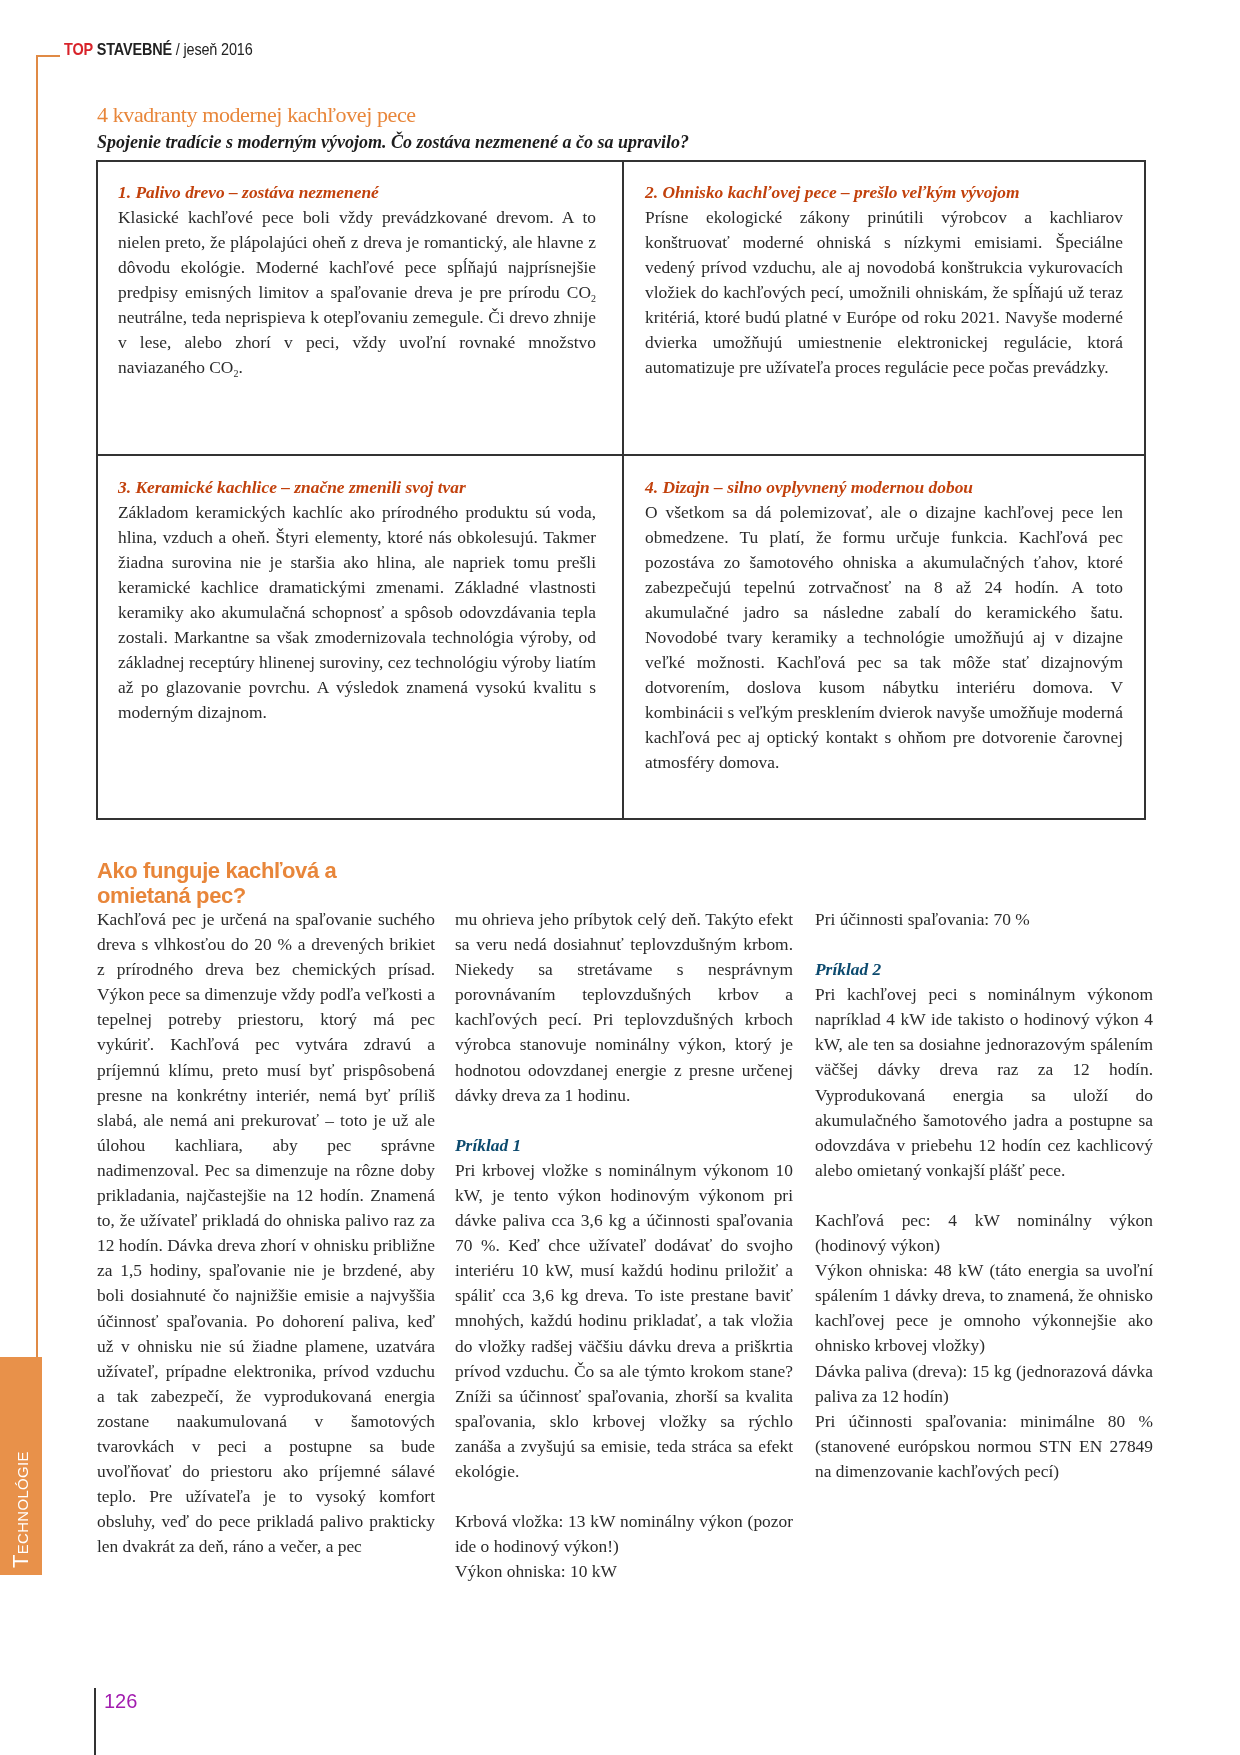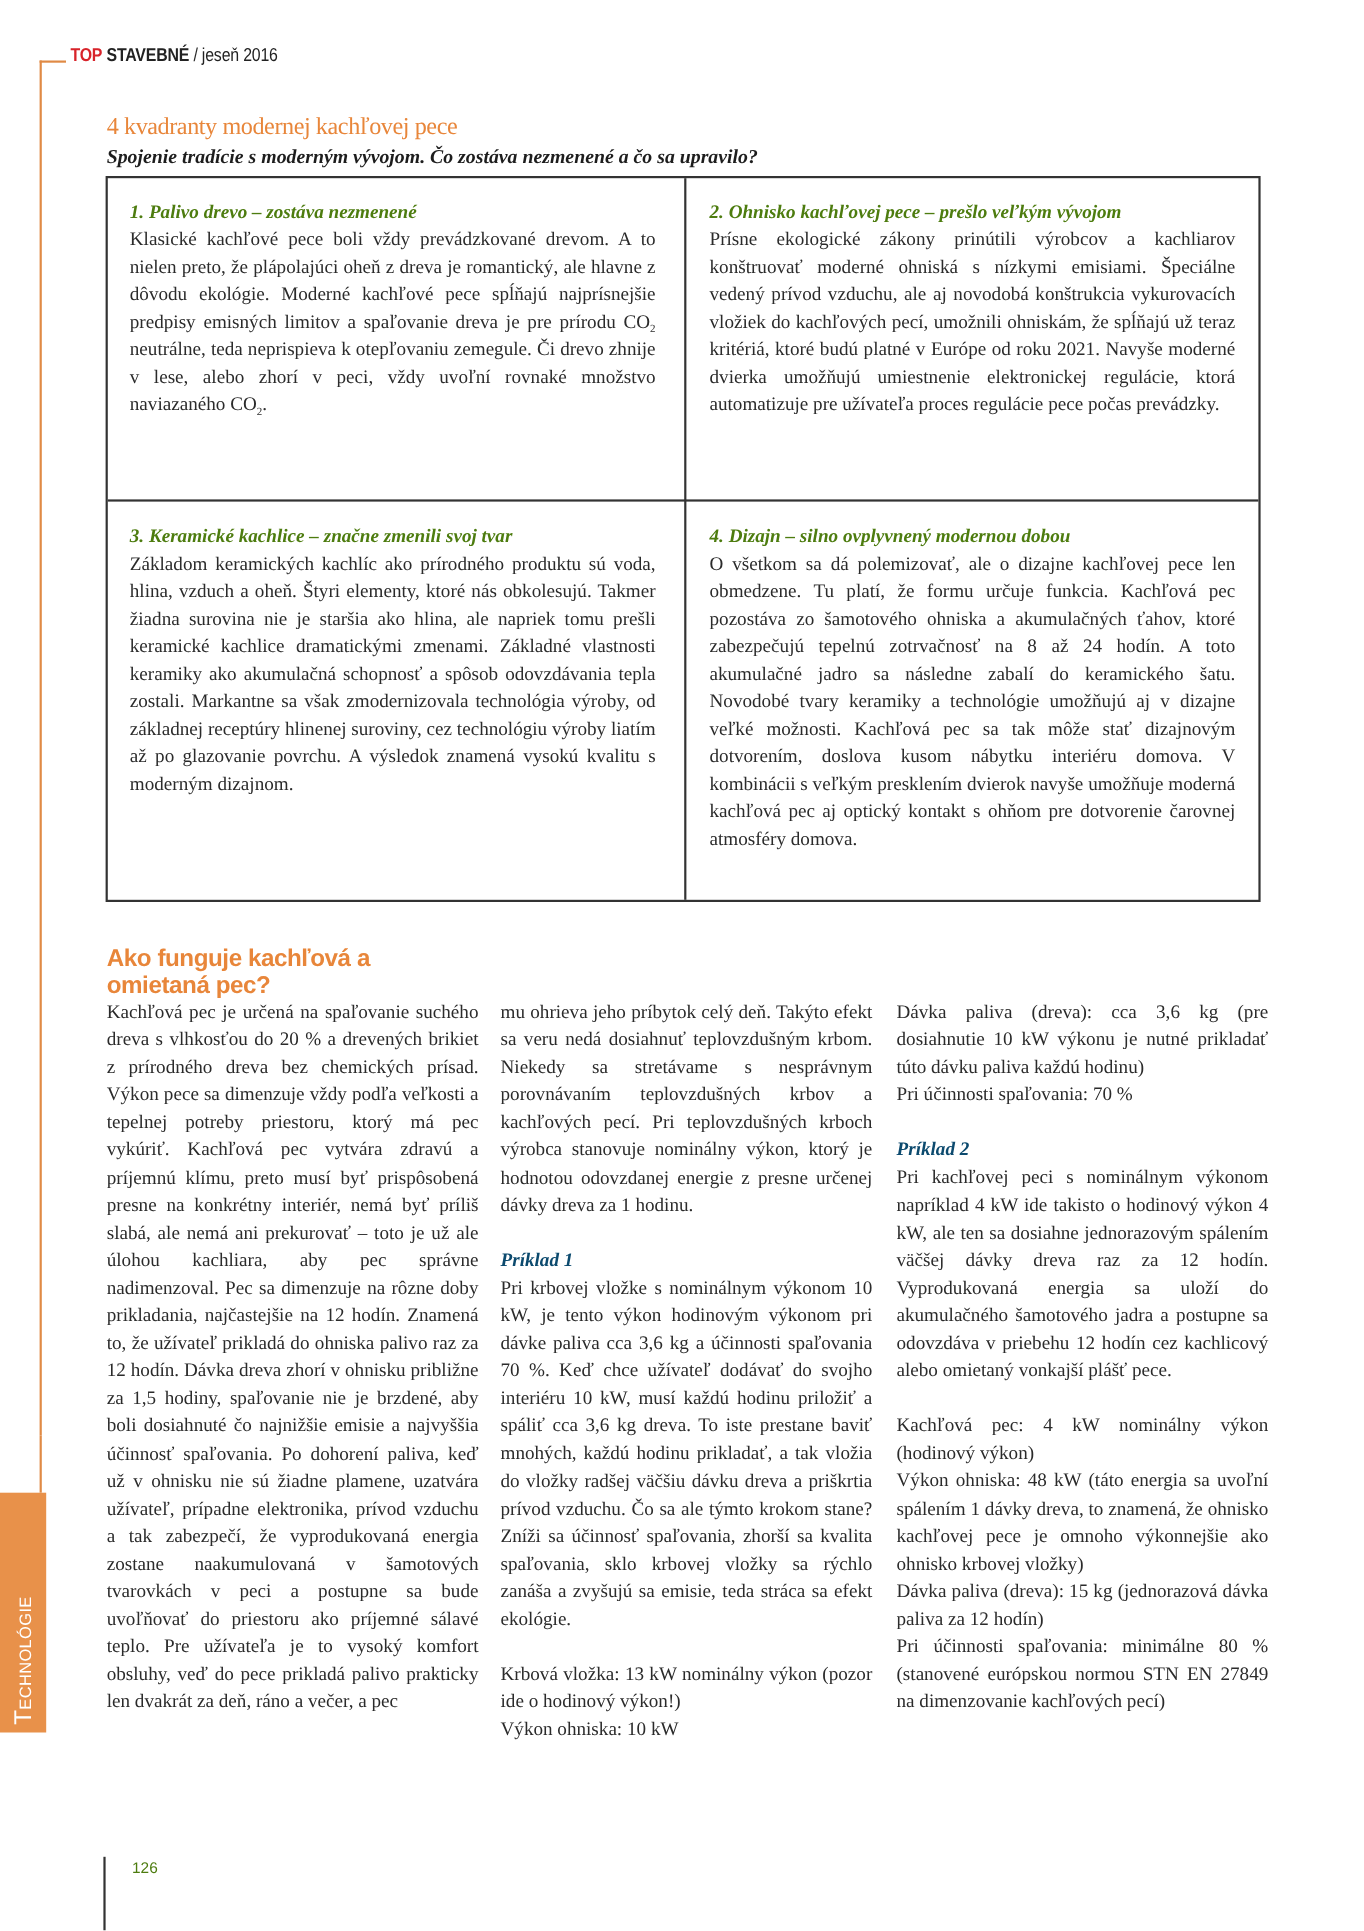--- a/index.html
+++ b/index.html
@@ -23,39 +23,39 @@
 
   .title1 { position: absolute; left: 97px; top: 102px; font-family: Liberation Serif, serif;
             font-size: 22px; color: #e8863a; font-weight: normal; letter-spacing: -0.4px; }
   .subtitle1 { position: absolute; left: 97px; top: 132px; font-size: 18px; font-weight: bold; font-style: italic; color: #1d1d1d; }
 
   .quad-table { position: absolute; left: 96px; top: 160px; width: 1050px; height: 660px;
                 border: 2px solid #333; box-sizing: border-box; }
   .quad-v { position: absolute; left: 524px; top: 0; width: 2px; height: 100%; background: #333; }
   .quad-h { position: absolute; left: 0; top: 292px; width: 100%; height: 2px; background: #333; }
   .quad { position: absolute; width: 478px; font-size: 17.4px; line-height: 25px; text-align: justify; color: #2b2b2b; }
-  .quad .qh { font-weight: bold; font-style: italic; display: block; text-align: left; color: #4d7c0f; }
+  .quad .qh { font-weight: bold; font-style: italic; display: block; text-align: left; color: #c2410c; }
   .q1 { left: 20px; top: 18px; }
   .q2 { left: 547px; top: 18px; }
   .q3 { left: 20px; top: 313px; }
   .q4 { left: 547px; top: 313px; }
   sub { font-size: 10px; vertical-align: -4px; line-height: 0; }
 
   .title2 { position: absolute; left: 97px; top: 858px; width: 320px; font-family: "Liberation Sans", sans-serif;
             font-size: 22px; line-height: 25px; color: #e8863a; letter-spacing: -0.4px; }
   .col { position: absolute; width: 338px; font-size: 17.4px; line-height: 25.1px; text-align: justify; color: #2b2b2b; }
   .col p { margin: 0; }
   .col .gap { height: 25px; }
   .col .sub-h { font-weight: bold; font-style: italic; color: #0c4a6e; text-align: left; }
   .col1 { left: 97px; top: 907px; }
   .col2 { left: 455px; top: 907px; }
   .col3 { left: 815px; top: 907px; }
 
   .folio-line { position: absolute; left: 94px; top: 1688px; width: 2px; height: 67px; background: #333; }
-  .folio { position: absolute; left: 120px; top: 1690px; font-family: "Liberation Sans", sans-serif; font-size: 14px; color: #4d7c0f; }
+  .folio { position: absolute; left: 104px; top: 1690px; font-family: "Liberation Sans", sans-serif; font-size: 20px; color: #a21caf; }
 </style>
 </head>
 <body>
 
 <div class="header-line-h"></div>
 <div class="header-line-v"></div>
 
 <div class="masthead">
   <span class="top">TOP</span>
   <span class="stav">STAVEBNÉ</span><span> / </span><span class="season">jeseň 2016</span>
@@ -103,21 +103,20 @@
   <p>mu ohrieva jeho príbytok celý deň. Takýto efekt sa veru nedá dosiahnuť teplovzdušným krbom. Niekedy sa stretávame s nesprávnym porovnávaním teplovzdušných krbov a kachľových pecí. Pri teplovzdušných krboch výrobca stanovuje nominálny výkon, ktorý je hodnotou odovzdanej energie z presne určenej dávky dreva za 1 hodinu.</p>
   <div class="gap"></div>
   <p class="sub-h">Príklad 1</p>
   <p>Pri krbovej vložke s nominálnym výkonom 10 kW, je tento výkon hodinovým výkonom pri dávke paliva cca 3,6 kg a účinnosti spaľovania 70 %. Keď chce užívateľ dodávať do svojho interiéru 10 kW, musí každú hodinu priložiť a spáliť cca 3,6 kg dreva. To iste prestane baviť mnohých, každú hodinu prikladať, a tak vložia do vložky radšej väčšiu dávku dreva a priškrtia prívod vzduchu. Čo sa ale týmto krokom stane? Zníži sa účinnosť spaľovania, zhorší sa kvalita spaľovania, sklo krbovej vložky sa rýchlo zanáša a zvyšujú sa emisie, teda stráca sa efekt ekológie.</p>
   <div class="gap"></div>
   <p>Krbová vložka: 13 kW nominálny výkon (pozor ide o hodinový výkon!)</p>
   <p>Výkon ohniska: 10 kW</p>
 </div>
 
 <div class="col col3">
-  <p>Dávka paliva (dreva): cca 3,6 kg (pre dosiahnutie 10 kW výkonu je nutné prikladať túto dávku paliva každú hodinu)</p>
   <p>Pri účinnosti spaľovania: 70 %</p>
   <div class="gap"></div>
   <p class="sub-h">Príklad 2</p>
   <p>Pri kachľovej peci s nominálnym výkonom napríklad 4 kW ide takisto o hodinový výkon 4 kW, ale ten sa dosiahne jednorazovým spálením väčšej dávky dreva raz za 12 hodín. Vyprodukovaná energia sa uloží do akumulačného šamotového jadra a postupne sa odovzdáva v priebehu 12 hodín cez kachlicový alebo omietaný vonkajší plášť pece.</p>
   <div class="gap"></div>
   <p>Kachľová pec: 4 kW nominálny výkon (hodinový výkon)</p>
   <p>Výkon ohniska: 48 kW (táto energia sa uvoľní spálením 1 dávky dreva, to znamená, že ohnisko kachľovej pece je omnoho výkonnejšie ako ohnisko krbovej vložky)</p>
   <p>Dávka paliva (dreva): 15 kg (jednorazová dávka paliva za 12 hodín)</p>
   <p>Pri účinnosti spaľovania: minimálne 80 % (stanovené európskou normou STN EN 27849 na dimenzovanie kachľových pecí)</p>
 </div>

